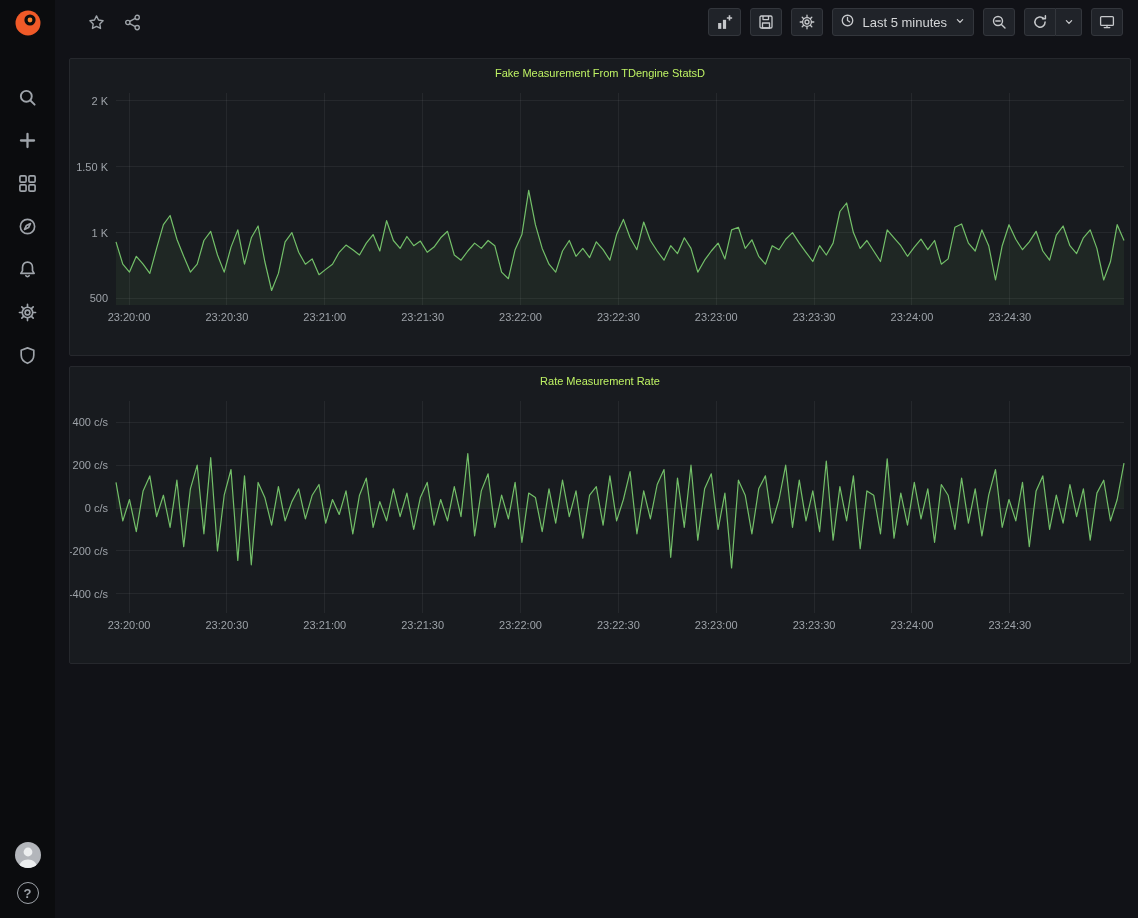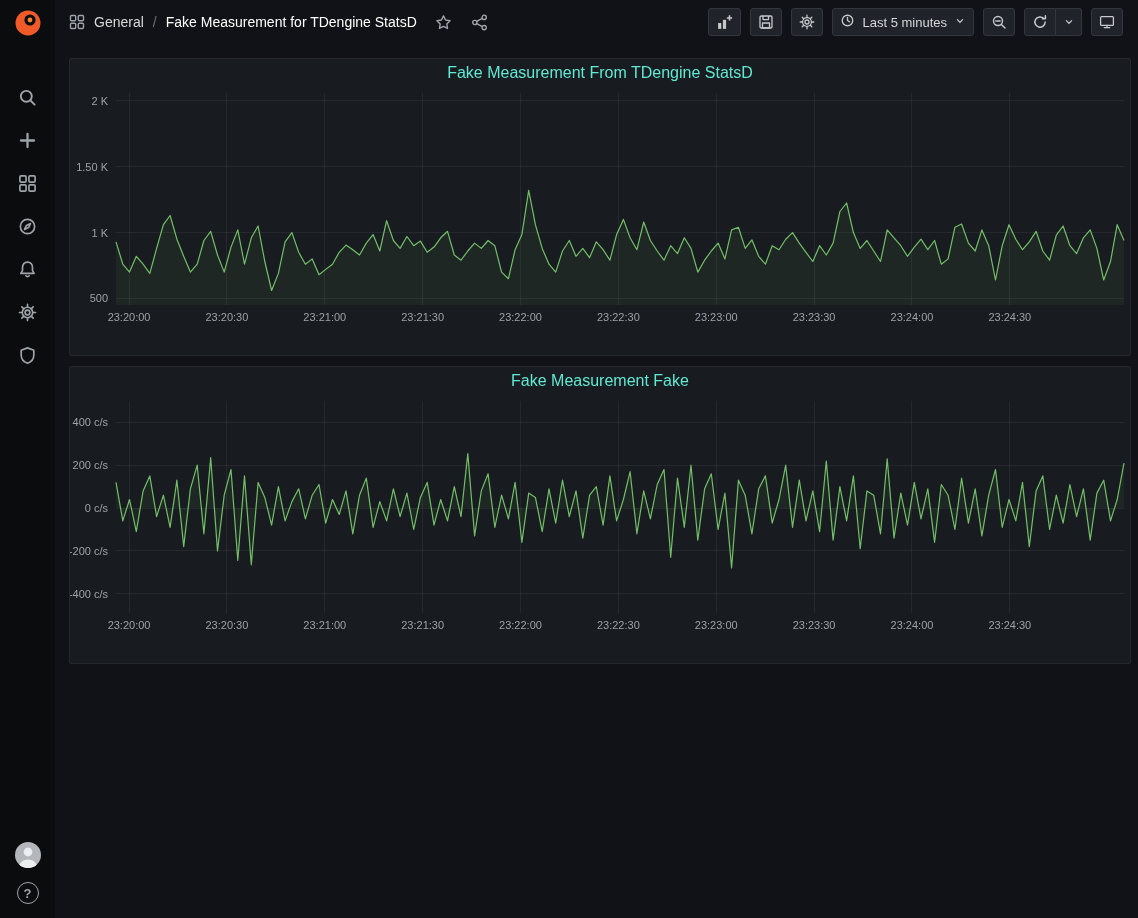--- a/index.html
+++ b/index.html
@@ -37,21 +37,21 @@
   .split { display:flex; }
   .split .tbtn:first-child { border-radius:3px 0 0 3px; }
   .split .tbtn:last-child { border-left:none; border-radius:0 3px 3px 0; min-width:26px; padding:0 4px; }
   .tp-label { color:#d5d7d9; white-space:nowrap; }
 
   
   .content { flex:1; padding:14px 7px 0 14px; display:flex; flex-direction:column; gap:10px; }
   .panel { background:#181b1f; border:1px solid #26282d; border-radius:2px; height:298px;
     display:flex; flex-direction:column; }
   .panel-header { height:28px; flex:0 0 28px; display:flex; align-items:center; justify-content:center;
-    font-size:16px; font-weight:500; color:#5eead4; cursor:pointer; }
+    font-size:11px; font-weight:500; color:#bef264; cursor:pointer; }
   .chart { flex:1; position:relative; cursor:crosshair; }
   .chart svg { position:absolute; left:0; top:0; }
   .legend { height:26px; flex:0 0 26px; display:flex; align-items:center; gap:7px;
     padding:0 0 8px 18px; font-size:11px; color:#c7c9cc; }
   .swatch { width:14px; height:4px; border-radius:2px; background:#73bf69; }
   .legend-label { cursor:pointer; }
 </style>
 </head>
 <body>
 
@@ -122,33 +122,20 @@
       </div>
       <div class="help-circle">
         <span>?</span>
       </div>
     </div>
   </div>
 
   <div class="main">
 
     <div class="topbar">
-      <div class="crumb">
-        <span class="apps">
-          <svg width="16" height="16" viewBox="0 0 16 16" fill="none" stroke="currentColor" stroke-width="1.4">
-            <rect x="1.5" y="1.5" width="5.2" height="5.2" rx="1"></rect>
-            <rect x="9.3" y="1.5" width="5.2" height="5.2" rx="1"></rect>
-            <rect x="1.5" y="9.3" width="5.2" height="5.2" rx="1"></rect>
-            <rect x="9.3" y="9.3" width="5.2" height="5.2" rx="1"></rect>
-          </svg>
-        </span>
-        <span class="crumb-folder">General</span>
-        <span class="crumb-sep">/</span>
-        <span class="crumb-title">Fake Measurement for TDengine StatsD</span>
-      </div>
       <div class="crumb-actions">
         <span class="icon-btn">
           <svg width="17" height="17" viewBox="0 0 16 16" fill="none" stroke="currentColor" stroke-width="1.3" stroke-linejoin="round">
             <path d="M8 1.8 9.9 5.7 14.2 6.3 11.1 9.3 11.8 13.6 8 11.6 4.2 13.6 4.9 9.3 1.8 6.3 6.1 5.7 Z"></path>
           </svg>
         </span>
         <span class="icon-btn">
           <svg width="17" height="17" viewBox="0 0 16 16" fill="none" stroke="currentColor" stroke-width="1.3">
             <circle cx="12.4" cy="3.2" r="2"></circle>
               <circle cx="3.6" cy="8" r="2"></circle>
@@ -259,21 +246,21 @@
               <text x="38" y="149.5776397515528" text-anchor="end" fill="#9da2a8" font-size="11">1 K</text>
               <line x1="46" y1="211.416149068323" x2="1054" y2="211.416149068323" stroke="rgba(255,255,255,0.06)" shape-rendering="crispEdges"></line>
               <text x="38" y="215.416149068323" text-anchor="end" fill="#9da2a8" font-size="11">500</text>
               <path d="M46.0,154.8 L46.0,154.8 52.8,177.2 59.5,185.1 66.3,169.3 73.1,177.2 79.8,186.4 86.6,161.4 93.4,137.7 100.1,128.5 106.9,152.2 113.7,169.3 120.4,185.1 127.2,177.2 133.9,153.5 140.7,144.3 147.5,168.0 154.2,185.1 161.0,160.1 167.8,142.9 174.5,177.2 181.3,150.8 188.1,139.0 194.8,174.5 201.6,203.5 208.4,186.4 215.1,154.8 221.9,145.6 228.7,165.3 235.4,177.2 242.2,171.9 249.0,187.7 255.7,182.4 262.5,177.2 269.2,165.3 276.0,158.1 282.8,162.7 289.5,168.0 296.3,156.1 303.1,147.6 309.8,164.0 316.6,133.7 323.4,153.5 330.1,161.4 336.9,149.5 343.7,158.7 350.4,154.1 357.2,165.3 364.0,160.1 370.7,150.8 377.5,144.3 384.3,168.0 391.0,173.2 397.8,164.0 404.6,156.1 411.3,161.4 418.1,153.5 424.8,158.7 431.6,185.1 438.4,191.7 445.1,162.7 451.9,147.6 458.7,103.4 465.4,137.7 472.2,161.4 479.0,177.2 485.7,185.1 492.5,164.0 499.3,153.5 506.0,169.3 512.8,161.4 519.6,170.6 526.3,154.8 533.1,162.7 539.9,173.2 546.6,147.6 553.4,132.4 560.1,150.8 566.9,162.7 573.7,135.0 580.4,153.5 587.2,164.0 594.0,173.2 600.7,158.7 607.5,166.6 614.3,150.8 621.0,161.4 627.8,185.1 634.6,173.2 641.3,164.0 648.1,156.1 654.9,171.9 661.6,142.9 668.4,140.3 675.2,161.4 681.9,152.8 688.7,169.3 695.4,177.2 702.2,158.7 709.0,162.7 715.7,152.2 722.5,145.6 729.3,156.1 736.0,165.3 742.8,174.5 749.6,158.7 756.3,168.0 763.1,156.1 769.9,124.5 776.6,116.0 783.4,145.6 790.2,161.4 796.9,153.5 803.7,164.0 810.5,174.5 817.2,142.9 824.0,150.8 830.8,158.7 837.5,169.3 844.3,160.1 851.0,152.2 857.8,162.7 864.6,153.5 871.3,177.2 878.1,171.9 884.9,140.3 891.6,137.0 898.4,156.1 905.2,164.0 911.9,142.9 918.7,158.7 925.5,193.0 932.2,158.7 939.0,137.7 945.8,152.2 952.5,162.7 959.3,154.8 966.1,144.3 972.8,164.0 979.6,173.2 986.3,148.2 993.1,139.0 999.9,158.7 1006.6,166.6 1013.4,150.8 1020.2,142.9 1026.9,161.4 1033.7,193.0 1040.5,174.5 1047.2,137.7 1054.0,153.5 L1054,218.0 L46,218.0 Z" fill="#73bf69" fill-opacity="0.08" stroke="none"></path>
               <polyline points="46.0,154.8 52.8,177.2 59.5,185.1 66.3,169.3 73.1,177.2 79.8,186.4 86.6,161.4 93.4,137.7 100.1,128.5 106.9,152.2 113.7,169.3 120.4,185.1 127.2,177.2 133.9,153.5 140.7,144.3 147.5,168.0 154.2,185.1 161.0,160.1 167.8,142.9 174.5,177.2 181.3,150.8 188.1,139.0 194.8,174.5 201.6,203.5 208.4,186.4 215.1,154.8 221.9,145.6 228.7,165.3 235.4,177.2 242.2,171.9 249.0,187.7 255.7,182.4 262.5,177.2 269.2,165.3 276.0,158.1 282.8,162.7 289.5,168.0 296.3,156.1 303.1,147.6 309.8,164.0 316.6,133.7 323.4,153.5 330.1,161.4 336.9,149.5 343.7,158.7 350.4,154.1 357.2,165.3 364.0,160.1 370.7,150.8 377.5,144.3 384.3,168.0 391.0,173.2 397.8,164.0 404.6,156.1 411.3,161.4 418.1,153.5 424.8,158.7 431.6,185.1 438.4,191.7 445.1,162.7 451.9,147.6 458.7,103.4 465.4,137.7 472.2,161.4 479.0,177.2 485.7,185.1 492.5,164.0 499.3,153.5 506.0,169.3 512.8,161.4 519.6,170.6 526.3,154.8 533.1,162.7 539.9,173.2 546.6,147.6 553.4,132.4 560.1,150.8 566.9,162.7 573.7,135.0 580.4,153.5 587.2,164.0 594.0,173.2 600.7,158.7 607.5,166.6 614.3,150.8 621.0,161.4 627.8,185.1 634.6,173.2 641.3,164.0 648.1,156.1 654.9,171.9 661.6,142.9 668.4,140.3 675.2,161.4 681.9,152.8 688.7,169.3 695.4,177.2 702.2,158.7 709.0,162.7 715.7,152.2 722.5,145.6 729.3,156.1 736.0,165.3 742.8,174.5 749.6,158.7 756.3,168.0 763.1,156.1 769.9,124.5 776.6,116.0 783.4,145.6 790.2,161.4 796.9,153.5 803.7,164.0 810.5,174.5 817.2,142.9 824.0,150.8 830.8,158.7 837.5,169.3 844.3,160.1 851.0,152.2 857.8,162.7 864.6,153.5 871.3,177.2 878.1,171.9 884.9,140.3 891.6,137.0 898.4,156.1 905.2,164.0 911.9,142.9 918.7,158.7 925.5,193.0 932.2,158.7 939.0,137.7 945.8,152.2 952.5,162.7 959.3,154.8 966.1,144.3 972.8,164.0 979.6,173.2 986.3,148.2 993.1,139.0 999.9,158.7 1006.6,166.6 1013.4,150.8 1020.2,142.9 1026.9,161.4 1033.7,193.0 1040.5,174.5 1047.2,137.7 1054.0,153.5" fill="none" stroke="#73bf69" stroke-width="1.2" stroke-linejoin="round"></polyline>
             </svg>
           </div>
       </div>
 
       <div class="panel">
-        <div class="panel-header">Fake Measurement Fake</div>
+        <div class="panel-header">Rate Measurement Rate</div>
         <div class="chart">
             <svg width="1060" height="242">
               <line x1="59.04854368932039" y1="6" x2="59.04854368932039" y2="218" stroke="rgba(255,255,255,0.06)" shape-rendering="crispEdges"></line>
               <text x="59.04854368932039" y="234" text-anchor="middle" fill="#9da2a8" font-size="11">23:20:00</text>
               <line x1="156.9126213592233" y1="6" x2="156.9126213592233" y2="218" stroke="rgba(255,255,255,0.06)" shape-rendering="crispEdges"></line>
               <text x="156.9126213592233" y="234" text-anchor="middle" fill="#9da2a8" font-size="11">23:20:30</text>
               <line x1="254.77669902912623" y1="6" x2="254.77669902912623" y2="218" stroke="rgba(255,255,255,0.06)" shape-rendering="crispEdges"></line>
               <text x="254.77669902912623" y="234" text-anchor="middle" fill="#9da2a8" font-size="11">23:21:00</text>
               <line x1="352.6407766990291" y1="6" x2="352.6407766990291" y2="218" stroke="rgba(255,255,255,0.06)" shape-rendering="crispEdges"></line>
               <text x="352.6407766990291" y="234" text-anchor="middle" fill="#9da2a8" font-size="11">23:21:30</text>

